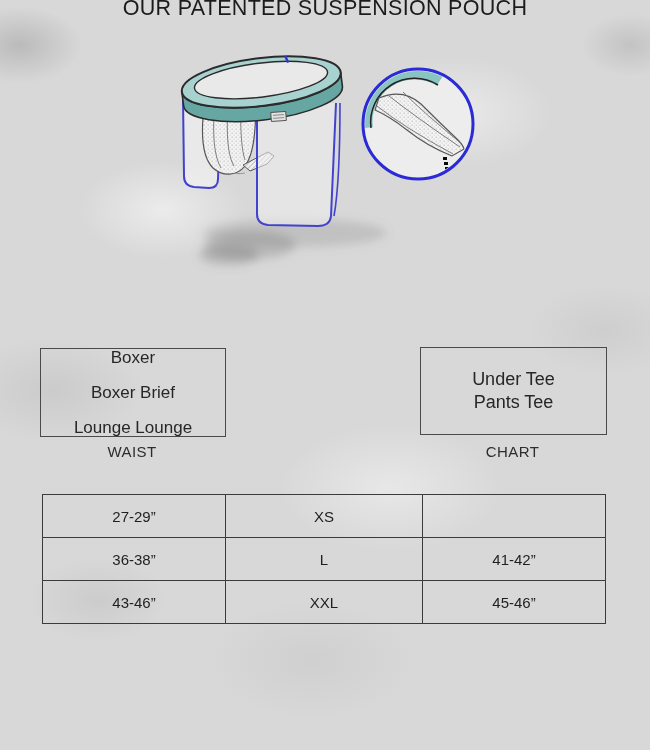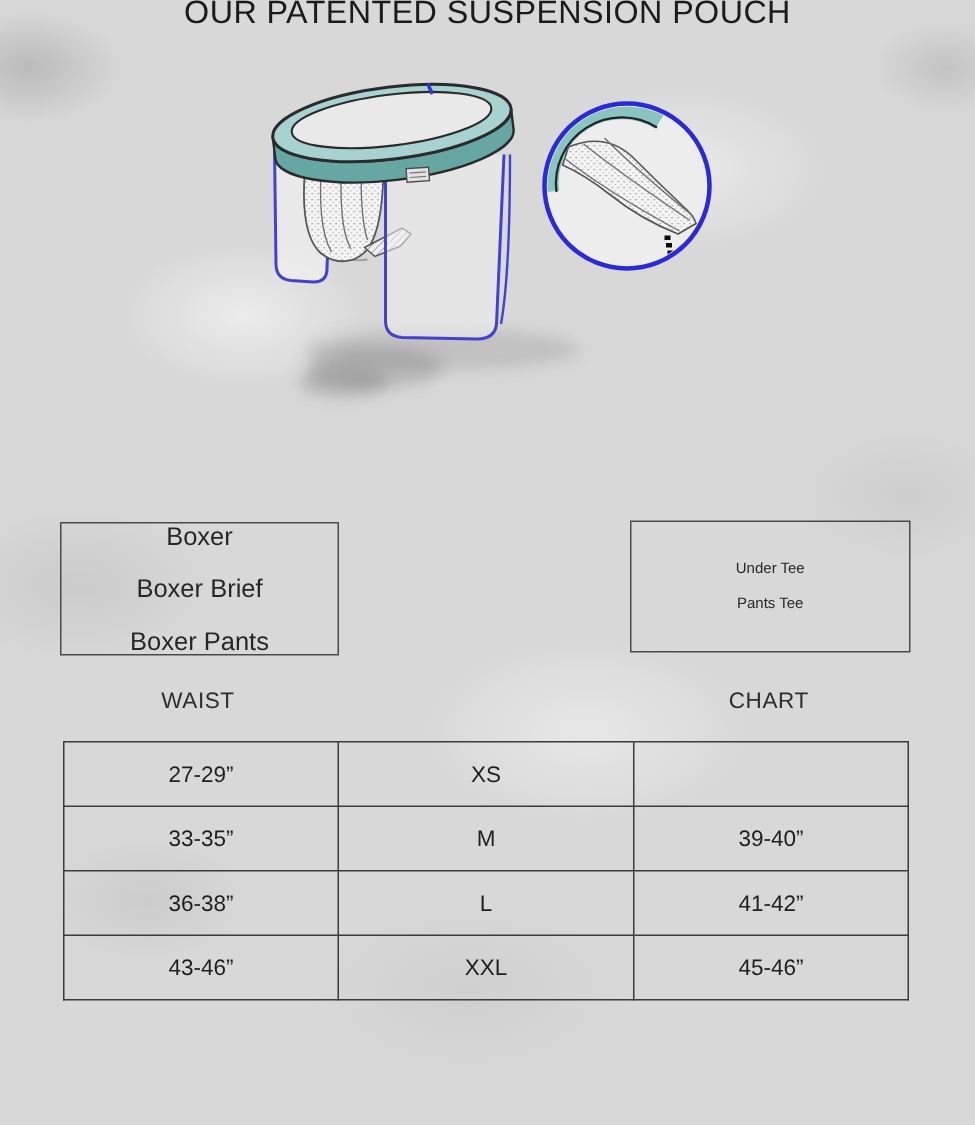--- a/index.html
+++ b/index.html
@@ -30,23 +30,23 @@
   .chart-heading{
     position:absolute;top:295px;left:0;width:100%;
     text-align:center;font-size:20.5px;color:#1b1b1b;white-space:nowrap;
   }
   .cat-box{
     position:absolute;border:1.6px solid #4a4a4a;
     display:flex;flex-direction:column;justify-content:center;align-items:center;
     color:#272727;text-align:center;
   }
   .cat-box.left{left:40px;top:348px;width:184px;height:87px;font-size:17px;line-height:23px;gap:12px;}
-  .cat-box.right{left:420px;top:347px;width:185px;height:86px;font-size:10px;line-height:23px;}
+  .cat-box.right{left:420px;top:347px;width:185px;height:86px;font-size:18px;line-height:23px;}
   .measure-label{
-    position:absolute;top:459px;font-size:15px;letter-spacing:.4px;color:#2d2d2d;text-align:center;
+    position:absolute;top:443px;font-size:15px;letter-spacing:.4px;color:#2d2d2d;text-align:center;
   }
   .measure-label.waist{left:40px;width:184px;}
   .measure-label.chest{left:420px;width:185px;}
   table.size-table{
     position:absolute;left:42px;top:494px;width:563px;
     border-collapse:collapse;table-layout:fixed;
   }
   table.size-table td{
     border:1.7px solid #3b3b3b;
     height:42px;text-align:center;vertical-align:middle;
@@ -132,21 +132,21 @@
           <rect x="291" y="124" width="4" height="3"></rect>
         </g>
       </g>
     </g>
   </svg>
 
 
   <div class="cat-box left">
     <div>Boxer</div>
     <div>Boxer Brief</div>
-    <div>Boxer Pants</div>
+    <div>Lounge Lounge</div>
   </div>
 
   <div class="cat-box right">
     <div>Under Tee</div>
     <div>Pants Tee</div>
   </div>
 
   <div class="measure-label waist">WAIST</div>
   <div class="measure-label chest">CHART</div>
 
@@ -156,25 +156,20 @@
         <col style="width:197px">
         <col style="width:183px">
       </colgroup>
     <tbody>
       <tr>
         <td>27-29”</td>
         <td>XS</td>
         <td></td>
       </tr>
       <tr>
-        <td>33-35”</td>
-        <td>M</td>
-        <td>39-40”</td>
-      </tr>
-      <tr>
         <td>36-38”</td>
         <td>L</td>
         <td>41-42”</td>
       </tr>
       <tr>
         <td>43-46”</td>
         <td>XXL</td>
         <td>45-46”</td>
       </tr>
     </tbody>

